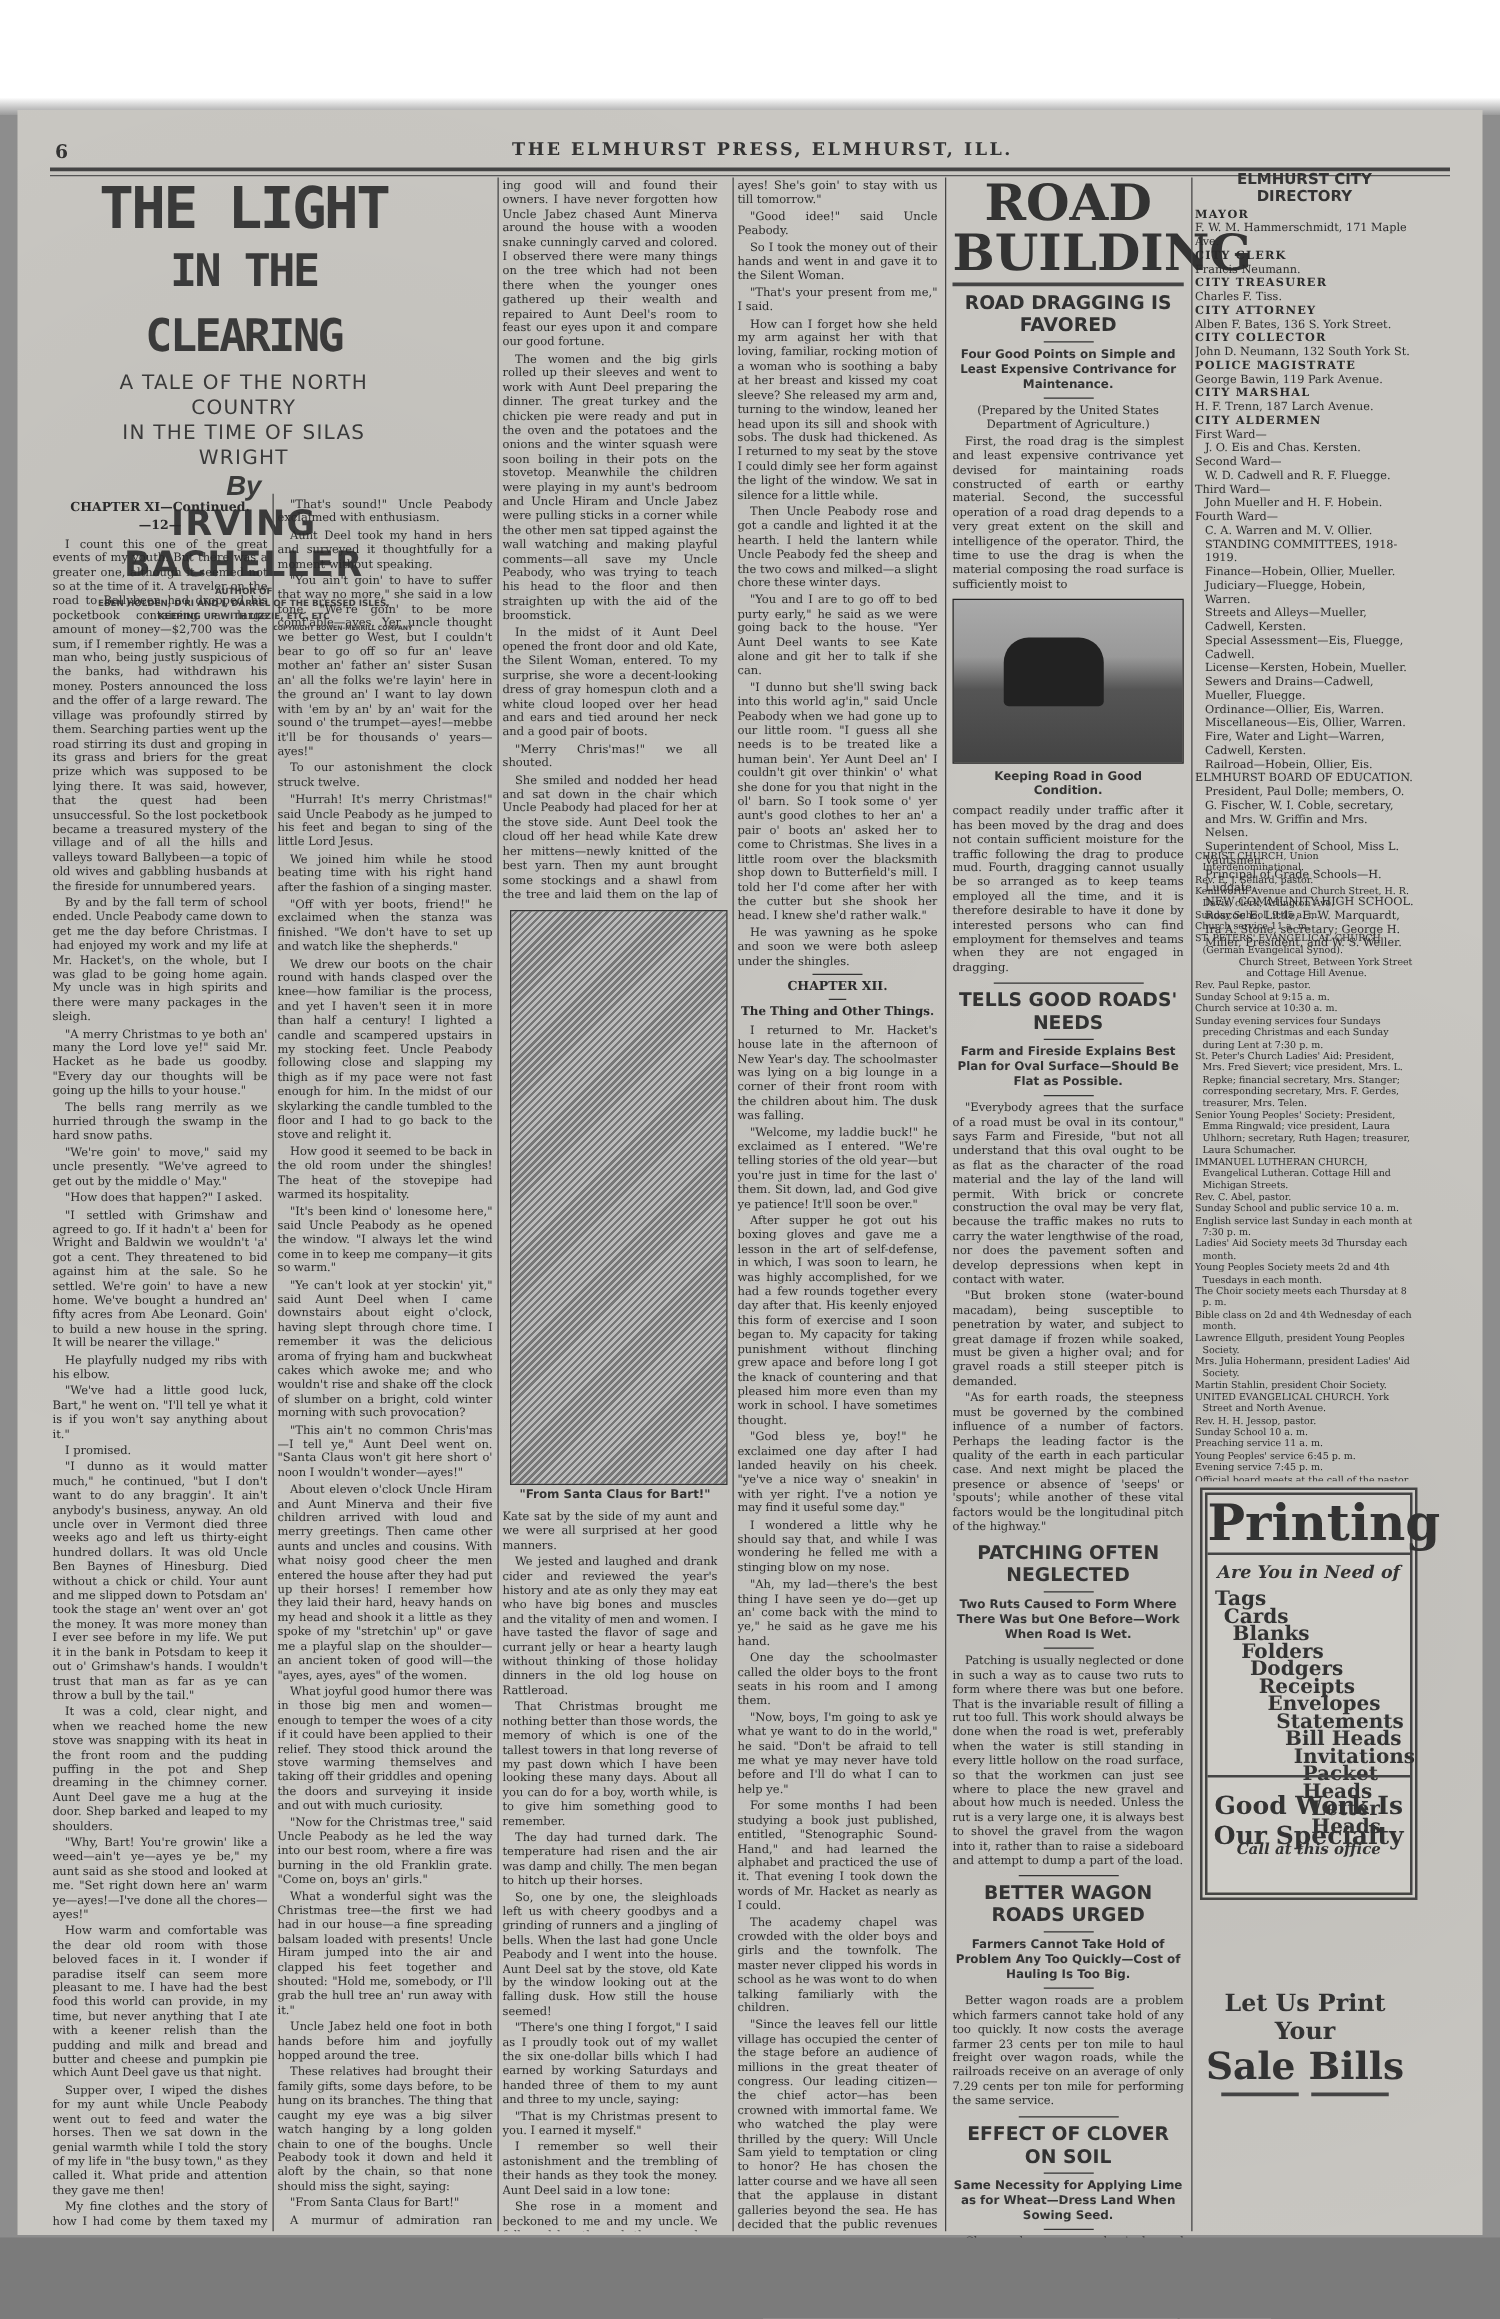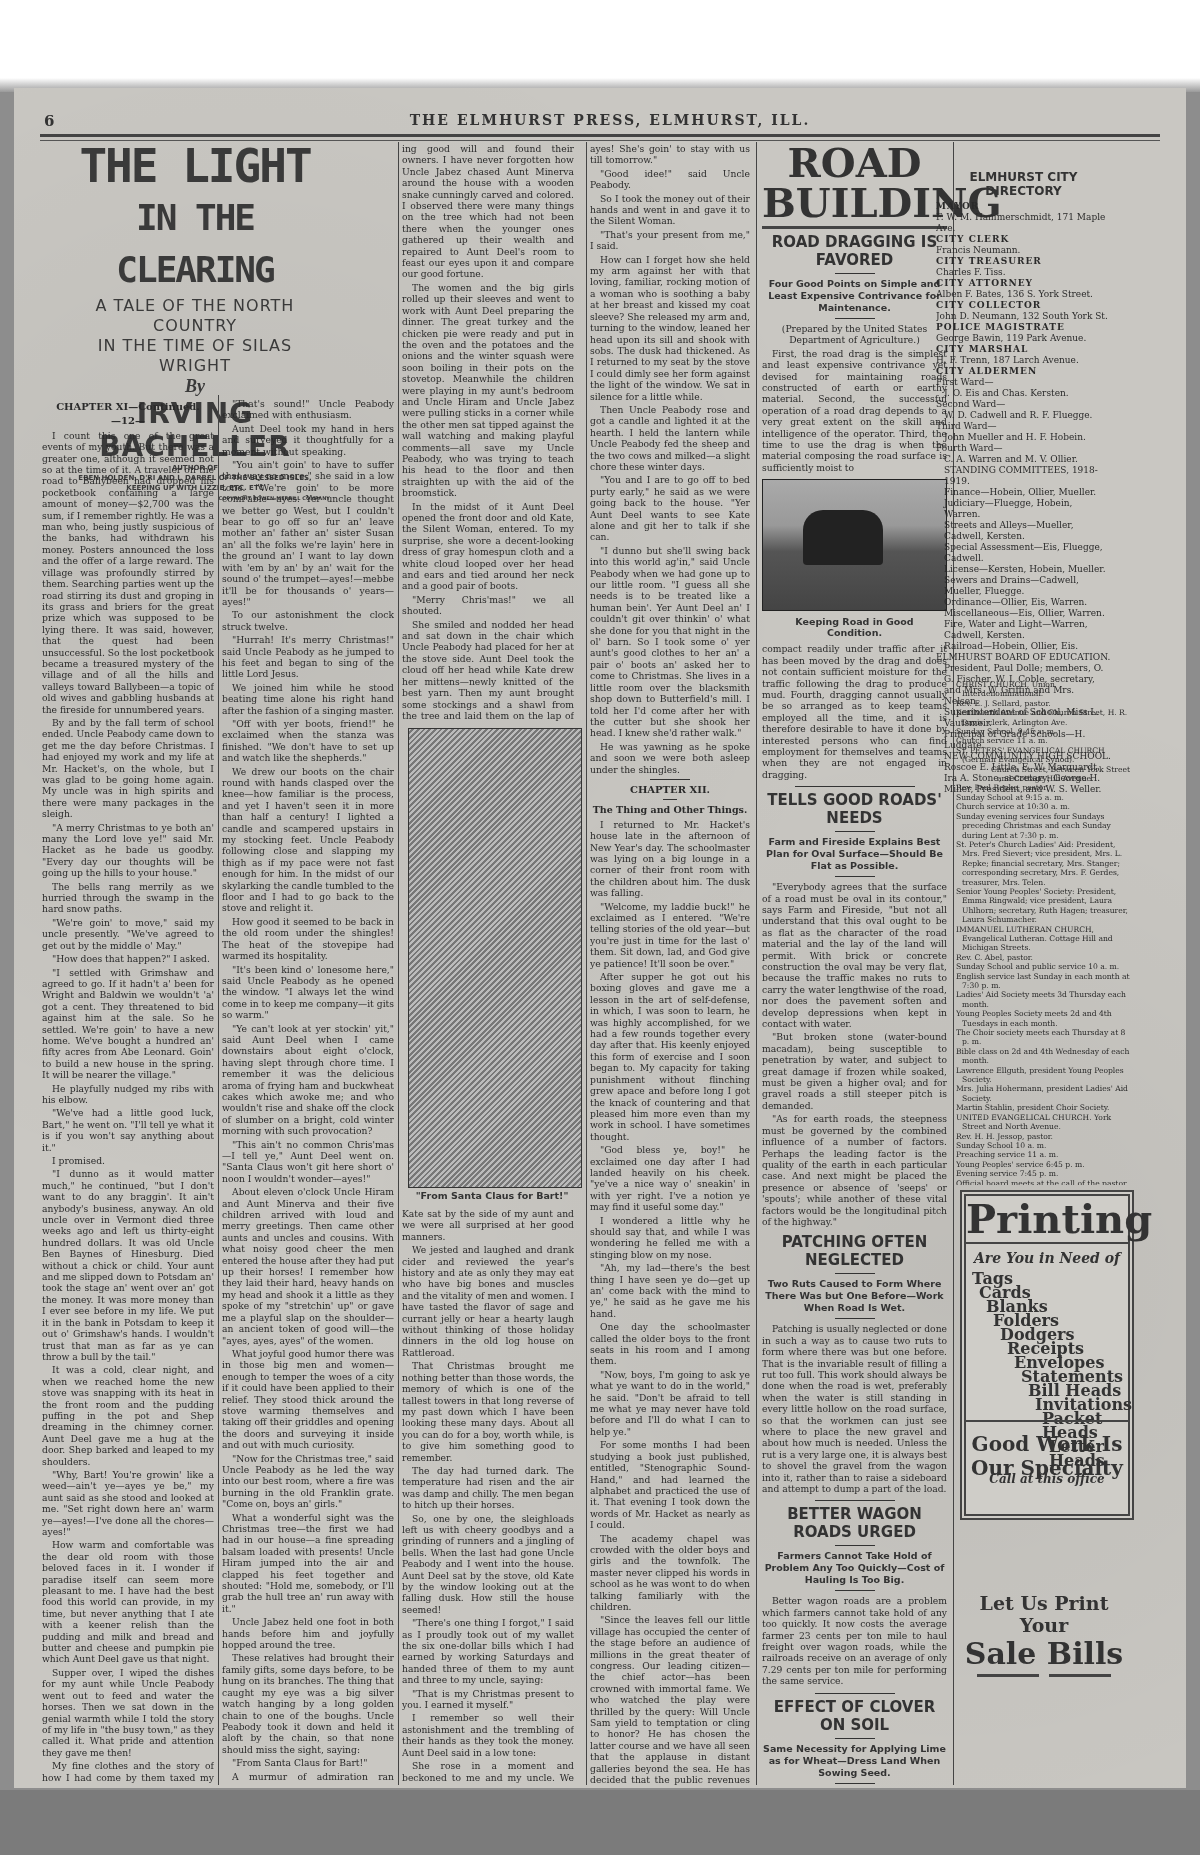--- a/index.html
+++ b/index.html
@@ -13,21 +13,21 @@
   .pagenum{position:absolute;left:14px;top:0;font-size:15px;font-weight:bold;color:#333;}
   .paper-name{position:absolute;left:300px;top:0;width:560px;text-align:center;font-size:14px;font-weight:bold;letter-spacing:2px;color:#333;}
   .rule{position:absolute;left:40px;top:134px;width:1120px;height:3px;background:#444;}
   .rule2{position:absolute;left:40px;top:140px;width:1120px;height:1px;background:#555;}
   .col{position:absolute;font-size:9.2px;line-height:11.4px;color:#2a2a2a;text-align:justify;overflow:hidden;}
   .col p{margin:0 0 2px 0;text-indent:10px;}
   .colrule{position:absolute;width:1px;background:#444;}
   .title-block{position:absolute;left:60px;top:140px;width:270px;text-align:center;color:#3a3a3a;}
   .t-big{font-family:"DejaVu Sans Mono",monospace;font-weight:bold;font-size:46px;line-height:52px;letter-spacing:-2px;}
   .t-sub{font-family:"DejaVu Sans",sans-serif;font-size:16px;line-height:20px;letter-spacing:1px;}
-  .t-by{font-family:Liberation Serif, serif;font-style:italic;font-weight:bold;font-size:18px;}
+  .t-by{font-family:Liberation Sans, sans-serif;font-style:italic;font-weight:bold;font-size:22px;}
   .t-author{font-family:"DejaVu Sans",sans-serif;font-weight:bold;font-size:28px;letter-spacing:1px;}
   .t-small{font-family:"DejaVu Sans",sans-serif;font-size:7px;line-height:10px;font-weight:bold;}
   .h-chapter{font-weight:bold;text-align:center;font-size:10px;margin:3px 0;text-indent:0 !important;}
   .hd{font-family:"DejaVu Sans",sans-serif;font-weight:bold;text-align:center;color:#333;}
   .hd-lg{font-size:15px;letter-spacing:0;}
   .hd-sub{font-size:9.5px;line-height:12px;}
   .short-rule{width:40px;height:1px;background:#333;margin:4px auto;}
   .road-title{font-family:"DejaVu Serif",serif;font-weight:bold;font-size:40px;line-height:40px;text-align:center;color:#333;}
   .img-block{background:#555;border:1px solid #222;}
   .illus{background:repeating-linear-gradient(135deg,#bbb 0 2px,#777 2px 4px);border:1px solid #333;}
@@ -90,21 +90,21 @@
 
 </div>
 <div class="colrule" style="left:218px;top:395px;height:1390px;"></div>
 
 <div class="col" style="left:222px;top:398px;width:172px;height:1385px;">
   <p>"That's sound!" Uncle Peabody exclaimed with enthusiasm.</p>
   <p>Aunt Deel took my hand in hers and surveyed it thoughtfully for a moment without speaking.</p>
   <p>"You ain't goin' to have to suffer that way no more," she said in a low tone. "We're goin' to be more comf'able—ayes. Yer uncle thought we better go West, but I couldn't bear to go off so fur an' leave mother an' father an' sister Susan an' all the folks we're layin' here in the ground an' I want to lay down with 'em by an' by an' wait for the sound o' the trumpet—ayes!—mebbe it'll be for thousands o' years—ayes!"</p>
   <p>To our astonishment the clock struck twelve.</p>
   <p>"Hurrah! It's merry Christmas!" said Uncle Peabody as he jumped to his feet and began to sing of the little Lord Jesus.</p>
-  <p>We joined him while he stood beating time alone his right hand after the fashion of a singing master.</p>
+  <p>We joined him while he stood beating time with his right hand after the fashion of a singing master.</p>
   <p>"Off with yer boots, friend!" he exclaimed when the stanza was finished. "We don't have to set up and watch like the shepherds."</p>
   <p>We drew our boots on the chair round with hands clasped over the knee—how familiar is the process, and yet I haven't seen it in more than half a century! I lighted a candle and scampered upstairs in my stocking feet. Uncle Peabody following close and slapping my thigh as if my pace were not fast enough for him. In the midst of our skylarking the candle tumbled to the floor and I had to go back to the stove and relight it.</p>
   <p>How good it seemed to be back in the old room under the shingles! The heat of the stovepipe had warmed its hospitality.</p>
   <p>"It's been kind o' lonesome here," said Uncle Peabody as he opened the window. "I always let the wind come in to keep me company—it gits so warm."</p>
   <p>"Ye can't look at yer stockin' yit," said Aunt Deel when I came downstairs about eight o'clock, having slept through chore time. I remember it was the delicious aroma of frying ham and buckwheat cakes which awoke me; and who wouldn't rise and shake off the clock of slumber on a bright, cold winter morning with such provocation?</p>
   <p>"This ain't no common Chris'mas—I tell ye," Aunt Deel went on. "Santa Claus won't git here short o' noon I wouldn't wonder—ayes!"</p>
   <p>About eleven o'clock Uncle Hiram and Aunt Minerva and their five children arrived with loud and merry greetings. Then came other aunts and uncles and cousins. With what noisy good cheer the men entered the house after they had put up their horses! I remember how they laid their hard, heavy hands on my head and shook it a little as they spoke of my "stretchin' up" or gave me a playful slap on the shoulder—an ancient token of good will—the "ayes, ayes, ayes" of the women.</p>
   <p>What joyful good humor there was in those big men and women—enough to temper the woes of a city if it could have been applied to their relief. They stood thick around the stove warming themselves and taking off their griddles and opening the doors and surveying it inside and out with much curiosity.</p>
   <p>"Now for the Christmas tree," said Uncle Peabody as he led the way into our best room, where a fire was burning in the old Franklin grate. "Come on, boys an' girls."</p>
   <p>What a wonderful sight was the Christmas tree—the first we had had in our house—a fine spreading balsam loaded with presents! Uncle Hiram jumped into the air and clapped his feet together and shouted: "Hold me, somebody, or I'll grab the hull tree an' run away with it."</p>
@@ -219,21 +219,21 @@
   <div class="hd hd-lg">EFFECT OF CLOVER ON SOIL</div>
   <div class="short-rule"></div>
   <div class="hd hd-sub">Same Necessity for Applying Lime as for Wheat—Dress Land When Sowing Seed.</div>
   <div class="short-rule"></div>
   <div class="col" style="position:static;width:185px;">
     <p>Clover has a mechanical and nutritive effect upon the soil. The necessity of applying lime for the wheat holds also for the clover. Usually the land is dressed with the lime at the time the clover is sown. Twenty bushels of air-slaked lime or one ton of ground limestone is enough for one acre.</p>
   </div>
 </div>
 <div class="colrule" style="left:953px;top:142px;height:1643px;"></div>
 
-<div style="position:absolute;left:936px;top:136px;width:175px;height:630px;overflow:hidden;margin-top:34px;">
+<div style="position:absolute;left:956px;top:136px;width:175px;height:630px;overflow:hidden;">
   <div class="hd" style="font-size:12px;margin-bottom:3px">ELMHURST CITY DIRECTORY</div>
   <div class="dir" id="dir-list">
       <div class="ctr">MAYOR</div>
       <div class="">F. W. M. Hammerschmidt, 171 Maple Ave.</div>
       <div class="ctr">CITY CLERK</div>
       <div class="">Francis Neumann.</div>
       <div class="ctr">CITY TREASURER</div>
       <div class="">Charles F. Tiss.</div>
       <div class="ctr">CITY ATTORNEY</div>
       <div class="">Alben F. Bates, 136 S. York Street.</div>

